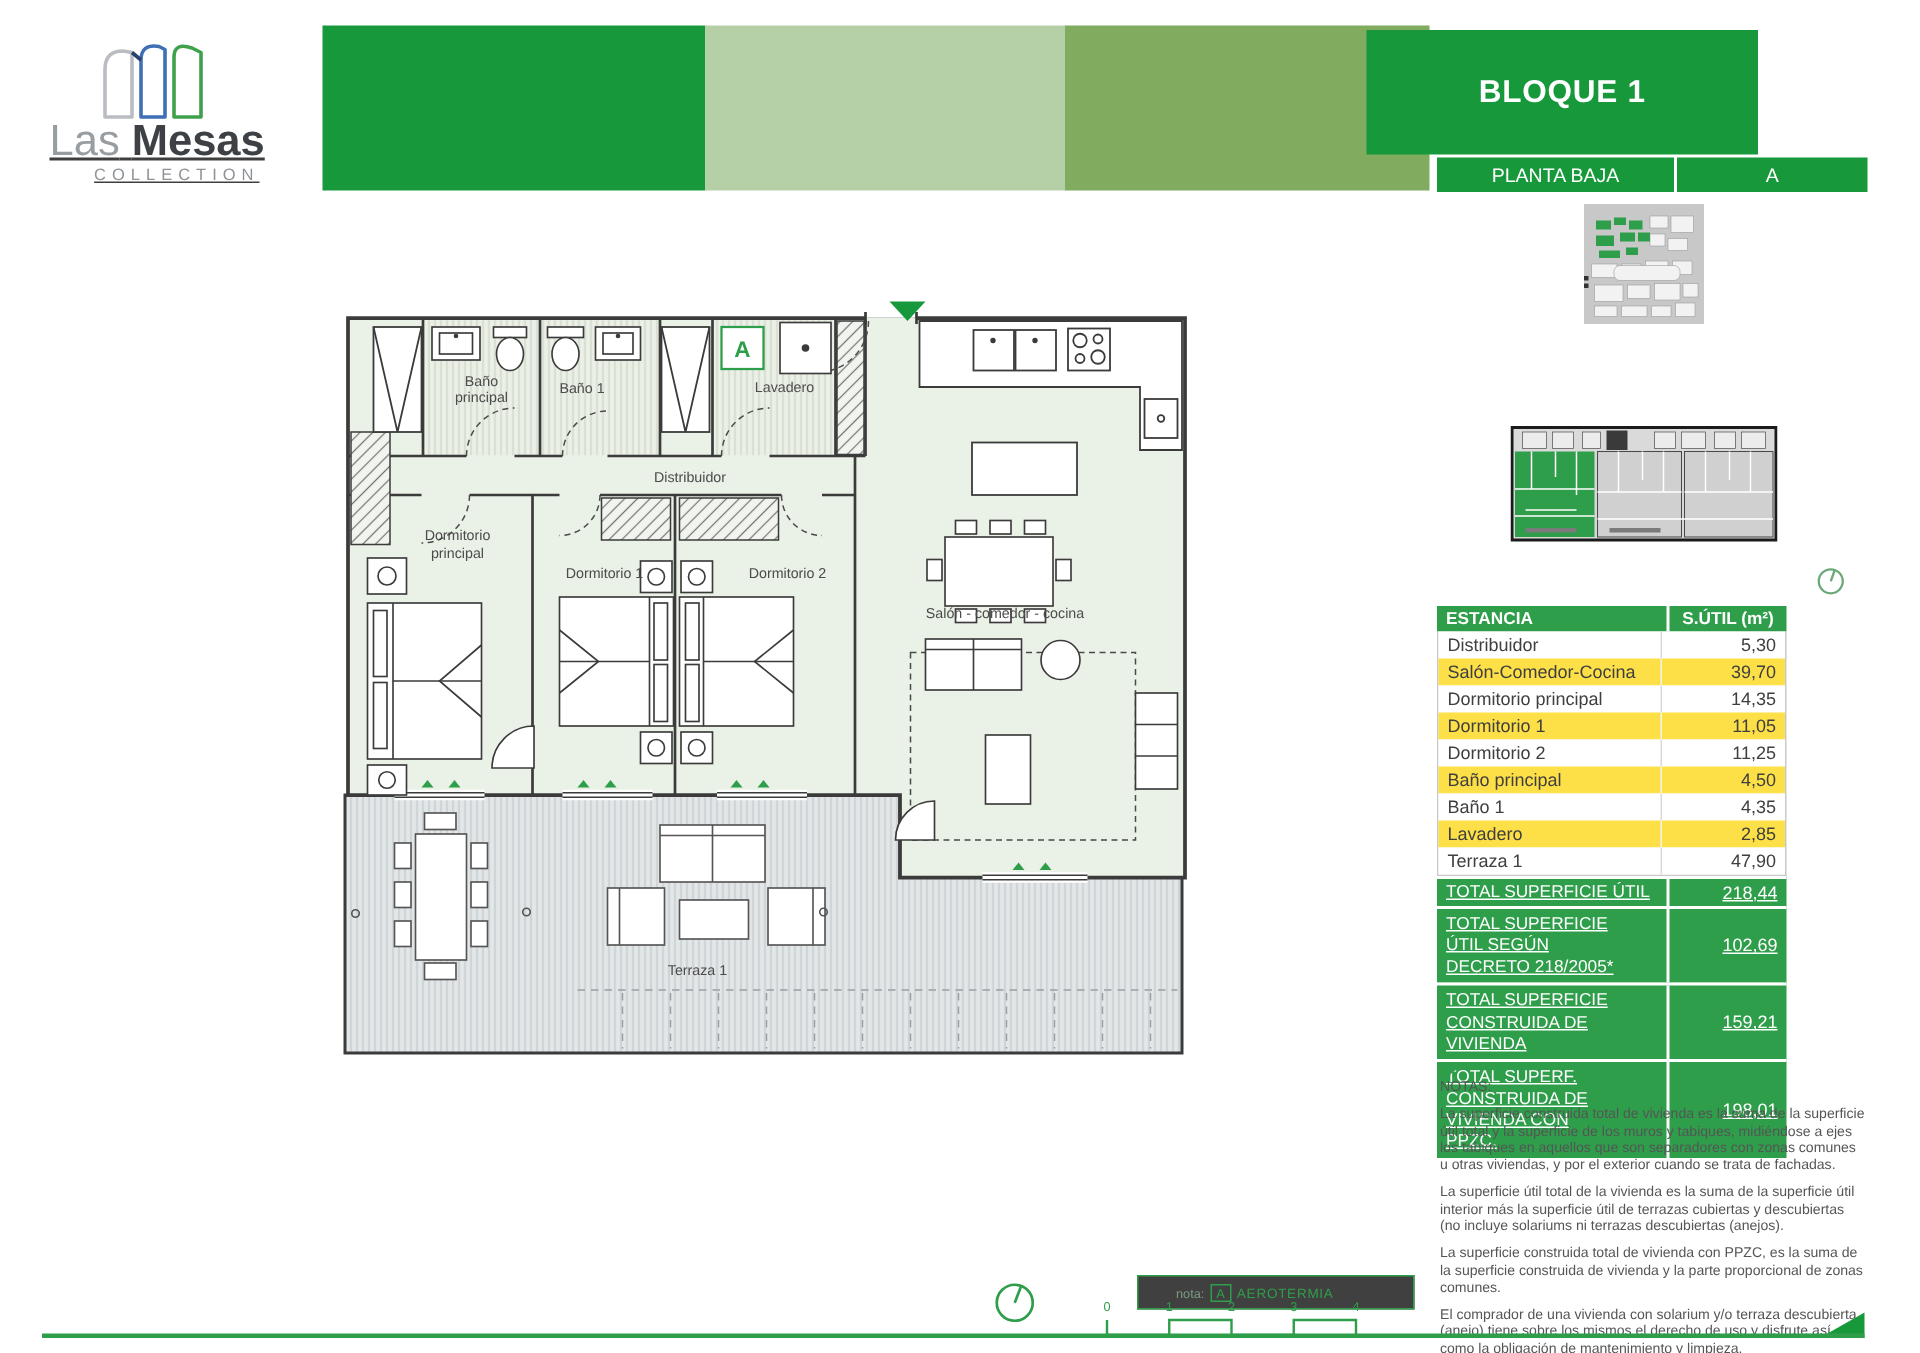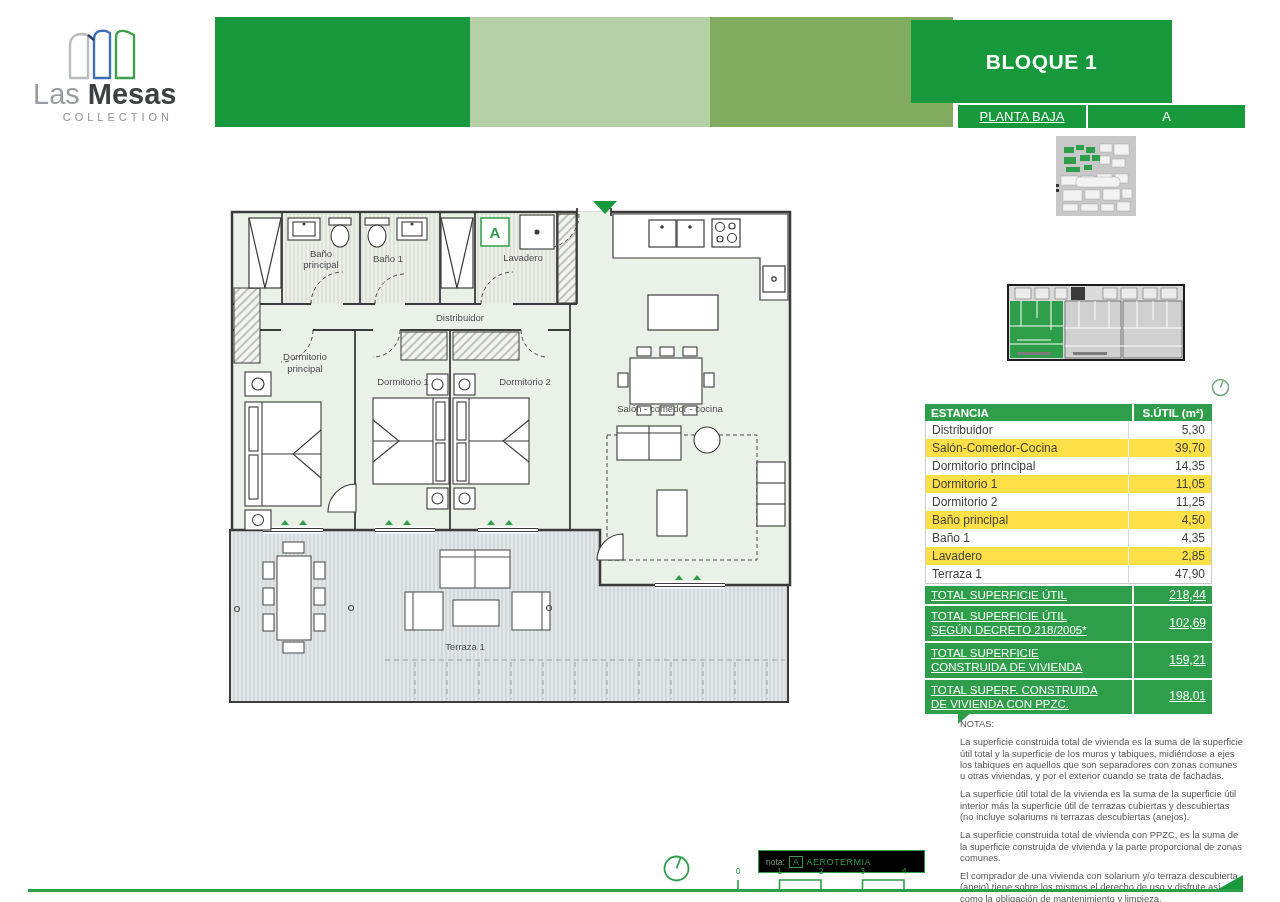--- a/index.html
+++ b/index.html
@@ -1,43 +1,43 @@
 <!DOCTYPE html>
 <html><head>
 <meta charset="utf-8">
 <style>
   html,body{margin:0;padding:0;background:#fff;}
   #page{position:relative;width:1280px;height:902px;background:#fff;overflow:hidden;
         font-family:"Liberation Sans",sans-serif;color:#3f3f3f;}
   .abs{position:absolute;}
 
   
-  #brand-text{left:33px;top:78px;width:140px;text-align:center;}
+  #brand-text{left:33px;top:78px;width:140px;text-align:center;text-decoration:underline;}
   #brand-line1{font-size:29px;line-height:32px;white-space:nowrap;}
   .brand-light{color:#989da2;font-weight:400;}
   .brand-bold{color:#3d4145;font-weight:700;}
   #brand-line2{font-size:11px;letter-spacing:4px;color:#8e9297;text-align:right;margin-top:1px;}
 
   
   .bar{top:17px;height:110px;}
   #bar1{left:215px;width:255px;background:#17993b;}
   #bar2{left:470px;width:240px;background:#b5cfa6;}
   #bar3{left:710px;width:243px;background:#81ab5e;}
 
   
   #panel-title{left:911px;top:20px;width:261px;height:83px;background:#17993b;color:#fff;
      display:flex;align-items:center;justify-content:center;font-size:21px;font-weight:700;letter-spacing:.5px;}
   #panel-sub{left:958px;top:105px;width:287px;height:23px;display:flex;gap:2px;}
   .sub-cell{background:#17993b;color:#fff;display:flex;align-items:center;justify-content:center;
      font-size:13px;height:100%;}
-  #sub-floor{width:128px;text-decoration:underline;}
+  #sub-floor{width:158px;}
   #sub-unit{flex:1;}
 
   
-  #area-table{left:925px;top:404px;width:287px;font-size:12px;}
+  #area-table{left:958px;top:404px;width:233px;font-size:12px;}
   .thead{display:flex;background:#2f9e4b;color:#fff;font-weight:700;font-size:11.5px;height:17px;align-items:center;}
   .thead .lab{flex:1;padding-left:6px;}
   .thead .val{width:78px;text-align:center;border-left:2px solid #fff;height:100%;display:flex;align-items:center;justify-content:center;}
   #tbody{border:1px solid #c9c9c9;border-top:none;}
   .trow{display:flex;height:18px;align-items:center;background:#fff;}
   .trow.alt{background:#fde047;}
   .trow .lab{flex:1;padding-left:6px;}
   .trow .val{width:76px;text-align:right;padding-right:6px;border-left:1px solid #d9d9d9;height:100%;
      display:flex;align-items:center;justify-content:flex-end;}
   .trow.alt .val{border-left-color:#f2f6ee;}
@@ -50,22 +50,22 @@
   #table-tail{left:958px;top:711px;width:0;height:0;border-top:13px solid #2f9e4b;border-right:15px solid transparent;}
 
   
   #notes{left:960px;top:718px;width:284px;font-size:9.4px;line-height:1.2;color:#555;}
   #notes .ntitle{margin:0 0 7px 0;}
   #notes p{margin:0 0 7px 0;}
   #corner-tri{left:1213px;top:875px;width:0;height:0;border-bottom:17px solid #17993b;border-left:30px solid transparent;}
 
   
   #bottom-line{left:28px;top:889px;width:1215px;height:2.5px;background:#2f9e4b;}
-  #nota-box{left:758px;top:850px;width:158px;height:21px;border:1px solid #2f9e4b;background:#000000;
-     display:flex;align-items:center;gap:4px;padding-left:7px;font-size:9px;color:#2f9e4b;}
+  #nota-box{left:758px;top:850px;width:158px;height:21px;border:1px solid #2f9e4b;background:#404040;
+     display:flex;align-items:center;gap:4px;padding-left:25px;font-size:9px;color:#2f9e4b;}
   #nota-label{color:#7a9a82;font-size:8.5px;}
   #nota-badge{border:1px solid #2f9e4b;padding:0 3px;font-size:8.5px;line-height:10px;}
   #nota-text{letter-spacing:.5px;}
 
   svg text{font-family:"Liberation Sans",sans-serif;}
 </style>
 </head>
 <body>
 
 <div id="page">

